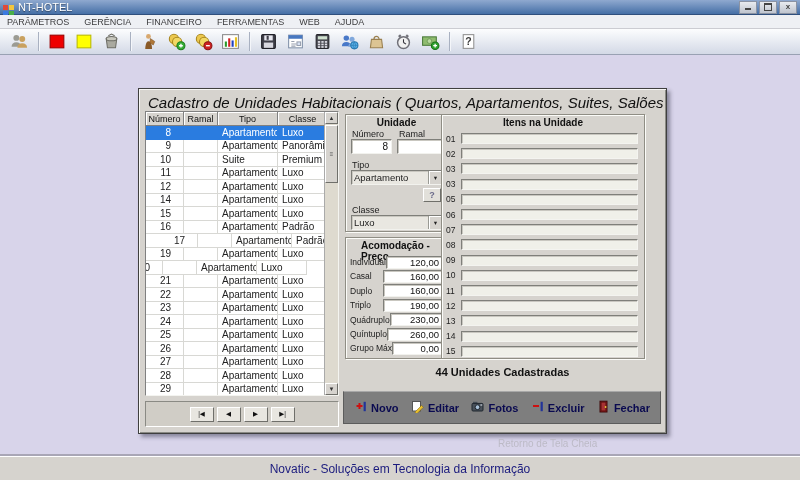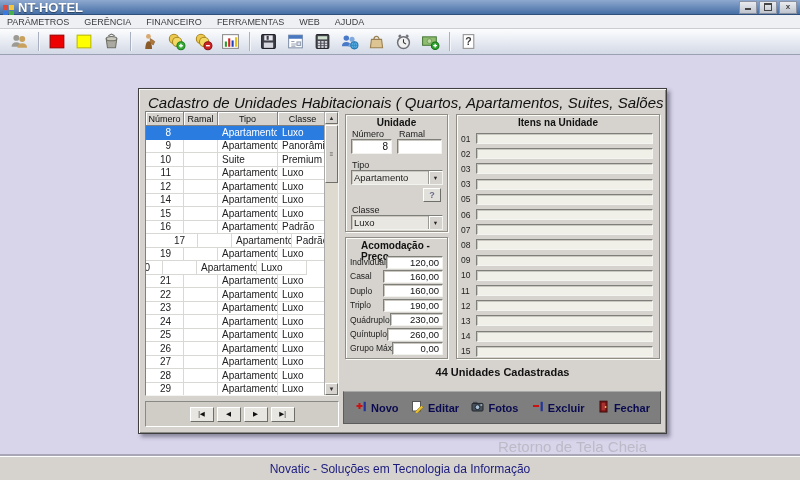--- a/index.html
+++ b/index.html
@@ -7,21 +7,21 @@
     width:800px;height:480px;position:relative;overflow:hidden;
     font-family:"Liberation Sans",sans-serif;background:#d8d4ea;
     -webkit-font-smoothing:none;
   }
   
   .titlebar{position:absolute;left:0;top:0;right:0;height:14px;
     background:linear-gradient(#8fa9cf,#5b82b4 60%,#3f movie);
     background:linear-gradient(#8fa9cf,#456fa6);
     display:flex;align-items:center;padding:0 3px;border-bottom:1px solid #2f4f7d;}
   .app-icon{width:11px;height:11px;display:inline-block;margin-right:4px;}
-  .title-text{color:#fff;font-size:13px;font-weight:bold;text-shadow:0 1px 1px rgba(0,0,0,.45);}
+  .title-text{color:#fff;font-size:11px;font-weight:normal;text-shadow:0 1px 1px rgba(0,0,0,.45);}
   .winbtns{margin-left:auto;display:flex;gap:2px;}
   .wbtn{width:16px;height:11px;background:linear-gradient(#e9ebef,#bfc5cf);
     border:1px solid #8b93a3;display:flex;align-items:center;justify-content:center;
     font-size:7px;color:#333;line-height:1;cursor:default;}
   .g-min{display:block;width:6px;height:0;border-bottom:2px solid #444;margin-top:4px;}
   .g-max{display:block;width:6px;height:5px;border:1px solid #444;border-top-width:2px;}
   .g-x{font-size:8px;font-weight:bold;color:#444;}
 
   .menubar{position:absolute;left:0;top:15px;right:0;height:13px;background:#eef0f4;
     border-bottom:1px solid #cbccd2;display:flex;align-items:center;gap:15px;
@@ -77,21 +77,21 @@
     align-items:center;justify-content:center;cursor:default;box-sizing:border-box;}
 
   
   .gbox{position:absolute;background:#d6d3ce;border:1px solid #8f8d84;
     box-shadow:inset 1px 1px 0 #fbfbf8, 1px 1px 0 #fbfbf8;box-sizing:border-box;}
   .gtitle{position:absolute;left:0;right:0;top:2px;text-align:center;font-size:10px;
     font-weight:bold;color:#111;}
   .gtitle.left{text-align:left;padding-left:15px;}
   .gbox.unidade{left:206px;top:25px;width:103px;height:118px;}
   .gbox.precos{left:206px;top:148px;width:103px;height:122px;}
-  .gbox.itens{left:317px;top:25px;width:204px;height:245px;}
+  .gbox.itens{left:302px;top:25px;width:204px;height:245px;}
 
   .lbl{position:absolute;font-size:9px;color:#222;}
   .field{position:absolute;background:#fff;border:1px solid;
     border-color:#7f7f7a #f2f2ee #f2f2ee #7f7f7a;box-shadow:inset 1px 1px 0 #c9c7c0;
     font-size:10px;color:#111;box-sizing:border-box;display:flex;align-items:center;}
   .field.right{justify-content:flex-end;padding-right:3px;}
   .combo{position:absolute;display:flex;border:1px solid;
     border-color:#7f7f7a #f2f2ee #f2f2ee #7f7f7a;box-shadow:inset 1px 1px 0 #c9c7c0;
     background:#e9e7e1;box-sizing:border-box;}
   .combo .val{flex:1;font-size:9.5px;color:#222;padding:1px 2px;white-space:nowrap;overflow:hidden;}
@@ -115,21 +115,21 @@
     border-color:#7f7f7a #f4f4f0 #f4f4f0 #7f7f7a;box-shadow:inset 1px 1px 0 #c9c7c0;box-sizing:border-box;}
 
   .summary{position:absolute;left:206px;top:277px;width:315px;text-align:center;
     font-size:11px;font-weight:bold;color:#111;}
   .btnbar{position:absolute;left:204px;top:302px;width:318px;height:33px;background:#7e7e7e;
     border:1px solid #5c5c5c;border-top-color:#a8a8a8;display:flex;align-items:center;
     justify-content:space-between;padding:0 10px;box-sizing:border-box;}
   .act{display:flex;align-items:center;gap:4px;background:transparent;border:0;padding:0;cursor:default;}
   .act .alabel{font-size:11px;font-weight:bold;color:#0a0a50;}
 
-  .watermark{position:absolute;left:498px;top:383px;font-size:15px;color:#bcbac6;}
+  .watermark{position:absolute;left:498px;top:383px;font-size:10px;color:#bcbac6;}
 
   .statusbar{position:absolute;left:0;right:0;bottom:0;height:23px;background:#d6d3ce;
     border-top:1px solid #fff;box-shadow:0 -2px 0 #a9a6b6;display:flex;align-items:center;
     justify-content:center;}
   .statusbar span{font-size:12px;color:#1b1b7e;}
 </style>
 </head>
 <body>
 
 <div class="titlebar">

